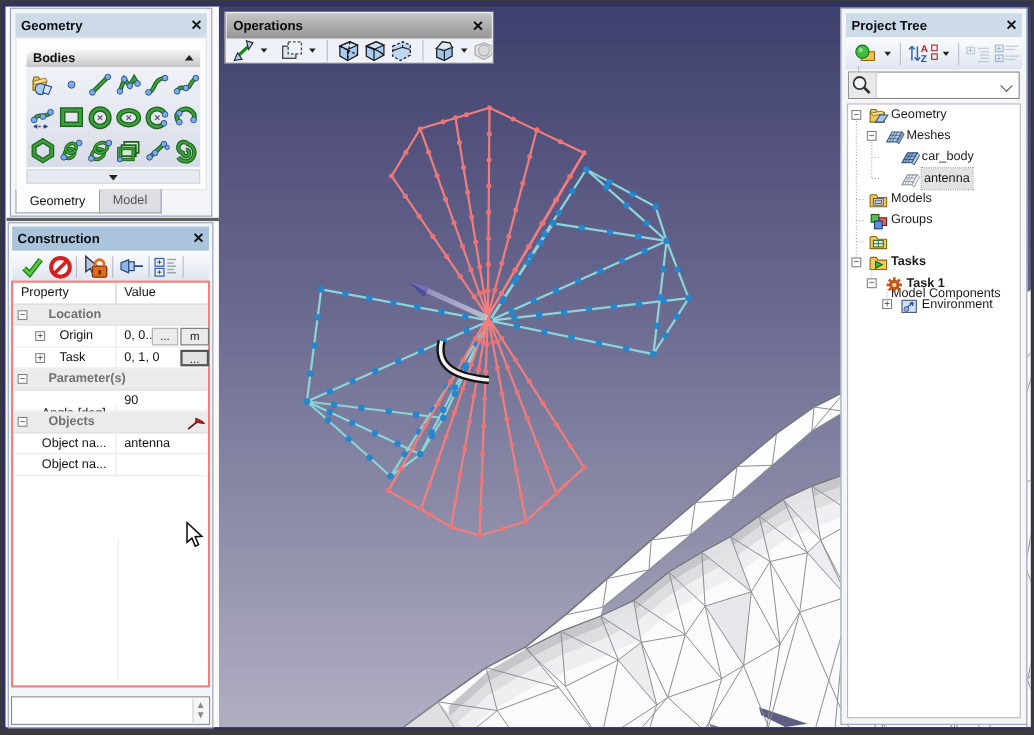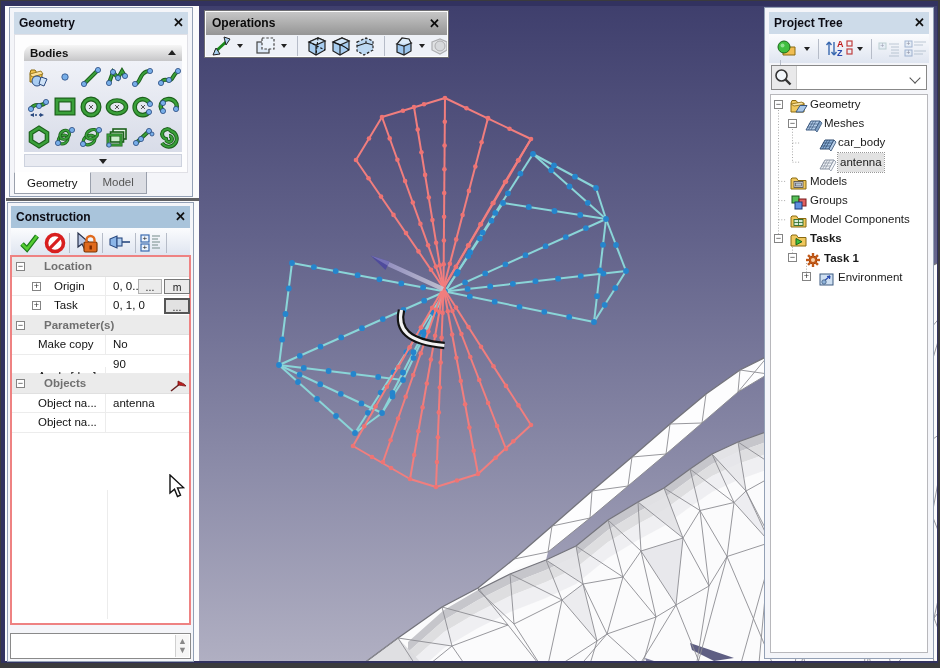--- a/index.html
+++ b/index.html
@@ -671,44 +671,44 @@
           <text x="3.5" y="18" font-size="8" fill="#111">+</text>
           <g stroke="#9aa" stroke-width="1.4">
             <line x1="13" y1="4" x2="21" y2="4"></line>
             <line x1="13" y1="7" x2="19" y2="7"></line>
             <line x1="13" y1="10" x2="21" y2="10"></line>
             <line x1="13" y1="13" x2="19" y2="13"></line>
             <line x1="13" y1="16" x2="21" y2="16"></line>
           </g>
         </svg><span class="sep"></span></div>
   <div id="ptable">
+<div class="prow hdrr">
+          <span class="pc">Property</span>
+          <span class="vc">Value</span>
+        </div>
 <div class="prow grp">
           <span class="expb" style="left:4px;">−</span>
           <span class="pc">Location</span>
         </div>
 <div class="prow">
           <span class="expb" style="left:20px;">+</span>
           <span class="pc" style="padding-left:42px;">Origin</span>
           <span class="vc">0, 0...</span>
   <span class="btn" style="left:126px;width:24px;">...</span>
           <span class="btn" style="left:152px;width:26px;border:1px solid #777;">m</span>
         </div>
 <div class="prow">
           <span class="expb" style="left:20px;">+</span>
           <span class="pc" style="padding-left:42px;">Task</span>
           <span class="vc">0, 1, 0</span>
   <span class="btn" style="left:152px;width:26px;border:2px solid #555;background:#e2e2e2;">...</span>
         </div>
 <div class="prow grp">
           <span class="expb" style="left:4px;">−</span>
           <span class="pc">Parameter(s)</span>
-        </div>
-<div class="prow">
-          <span class="pc" style="padding-left:26px;">Make copy</span>
-          <span class="vc">No</span>
         </div>
 <div class="prow">
           <span class="pc" style="padding-left:26px;margin-top:12px;">Angle [deg]</span>
           <span class="vc">90</span>
         </div>
 <div class="prow grp">
           <span class="expb" style="left:4px;">−</span>
           <span class="pc">Objects</span>
           <span style="position:absolute;right:2px;top:2px;"><svg class="icon" width="18" height="14" viewBox="0 0 18 14" style="">
               <path d="M2,12 L12,4" stroke="#6a2020" stroke-width="1.6"></path>
@@ -879,21 +879,21 @@
                 <rect x="5" y="8" width="7" height="7" fill="#6090e0" stroke="#1a3a7a" stroke-width="1"></rect>
               </svg></span>
             <span class="lbl" style="left:39px;">Groups</span>
           </div>
           <div class="trow">
             <span class="ticon" style="left:19px;"><svg class="icon" width="19" height="17" viewBox="0 0 19 17" style="">
                 <path d="M1,4 L1,14 L16,14 L16,5.5 L8,5.5 L6.5,3 L2,3 Z" fill="#f0c85e" stroke="#8a6a10" stroke-width="1"></path>
                 <rect x="4" y="6.5" width="9" height="6" fill="#d8ecd8" stroke="#2a6a2a" stroke-width="0.9"></rect>
                 <path d="M4,9.5 h9 M8.5,6.5 v6" stroke="#2a6a2a" stroke-width="0.8"></path>
               </svg></span>
-            <span class="lbl" style="left:39px;">Model Components</span>
+            <span class="lbl" style="left:39px;margin-top:48px;">Model Components</span>
           </div>
           <div class="trow">
             <span class="texp" style="left:3px;">−</span>
             <span class="ticon" style="left:19px;"><svg class="icon" width="19" height="17" viewBox="0 0 19 17" style="">
                 <path d="M1,4 L1,14 L16,14 L16,5.5 L8,5.5 L6.5,3 L2,3 Z" fill="#f0c85e" stroke="#8a6a10" stroke-width="1"></path>
                 <path d="M6,6.5 l6,3.2 -6,3.2 Z" fill="#3fbf3f" stroke="#17651a" stroke-width="1"></path>
               </svg></span>
             <span class="lbl bold" style="left:39px;">Tasks</span>
           </div>
           <div class="trow">

